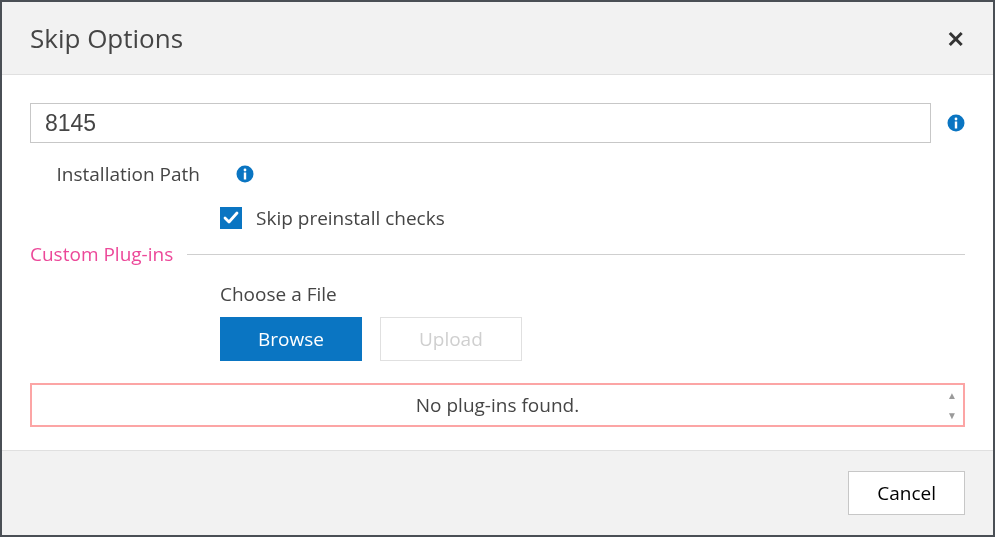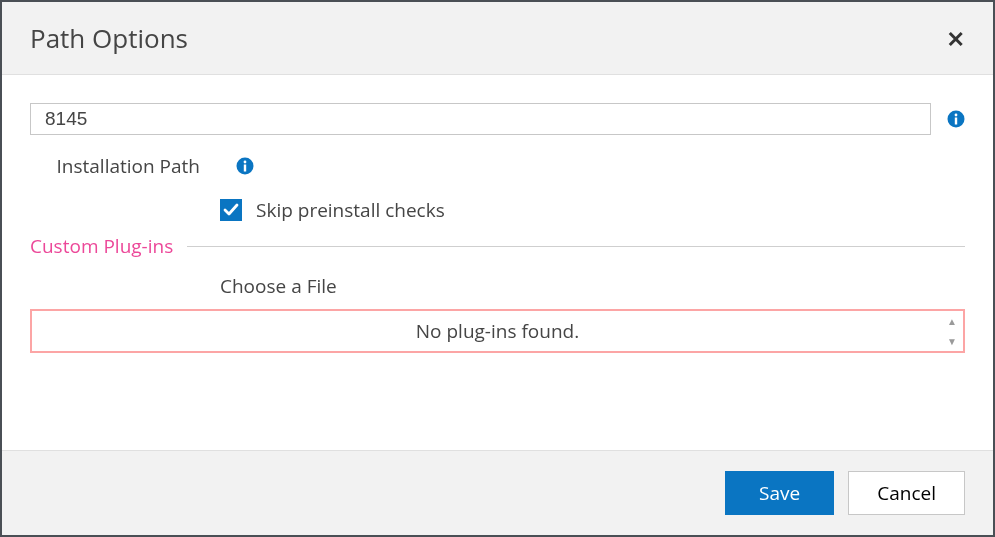--- a/index.html
+++ b/index.html
@@ -53,24 +53,24 @@
     }
     .form-label {
       width: 190px;
       text-align: right;
       padding-right: 20px;
       font-size: 19px;
       color: #454545;
     }
     .form-input {
       flex: 1;
-      height: 32px;
+      height: 40px;
       border: 1px solid #c7c7c7;
       padding: 0 14px;
-      font-size: 19px;
+      font-size: 23px;
       color: #454545;
       outline: none;
     }
     .info-icon {
       width: 18px;
       height: 18px;
       margin-left: 16px;
       display: inline-flex;
       align-items: center;
       justify-content: center;
@@ -197,21 +197,21 @@
       color: #000000;
       border: 1px solid #c7c7c7;
       padding: 0 28px;
     }
   </style>
 </head>
 <body>
 
 <div class="modal">
   <div class="modal-header">
-    <div class="modal-title">Path Options</div>
+    <div class="modal-title">Skip Options</div>
     <div class="close-icon">✕</div>
   </div>
 
   <div class="modal-body">
 
     <div class="form-row">
       <input class="form-input" type="text" value="8145" style="">
       <span class="info-icon">
         <svg viewBox="0 0 18 18">
             <circle cx="9" cy="9" r="8.5" fill="#0a75c2"></circle>
@@ -241,29 +241,32 @@
       <span class="checkbox-label">Skip preinstall checks</span>
     </div>
 
     <div class="fieldset">
       <span class="fieldset-label">Custom Plug-ins</span>
       <span class="fieldset-line"></span>
     </div>
 
     <div class="subsection">
       <div class="subsection-label">Choose a File</div>
+      <div class="button-row">
+        <button class="btn btn-primary">Browse</button>
+        <button class="btn btn-disabled">Upload</button>
+      </div>
     </div>
 
     <div class="listbox">
       <span>No plug-ins found.</span>
       <div class="scroll-arrows">
         <div class="arrow">▲</div>
         <div class="arrow">▼</div>
       </div>
     </div>
 
   </div>
 
   <div class="modal-footer">
-    <button class="btn btn-primary" style="padding:0 34px">Save</button>
     <button class="btn btn-secondary">Cancel</button>
   </div>
 </div>
 
 </body></html>

